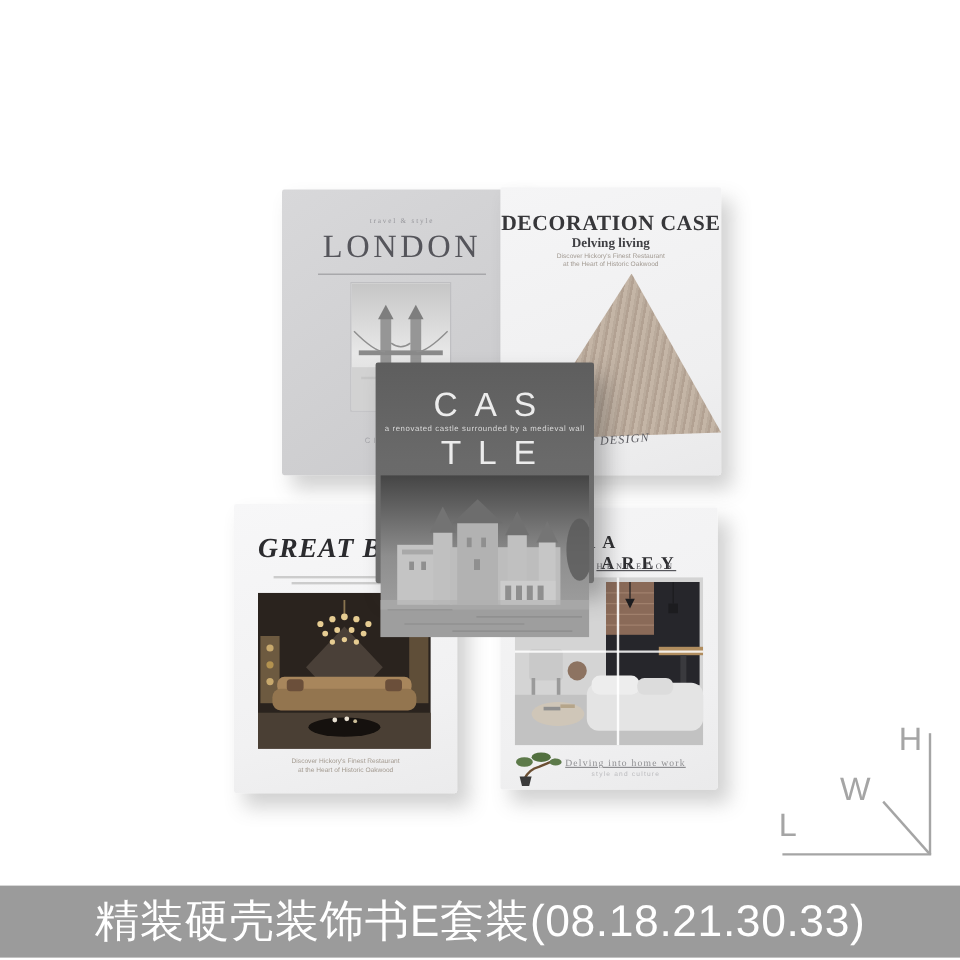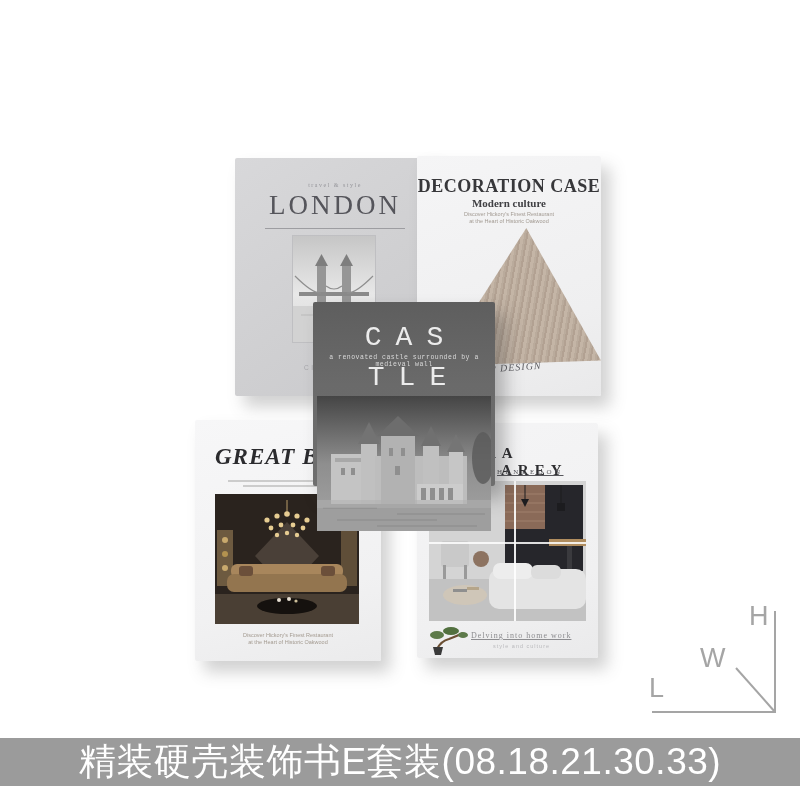--- a/index.html
+++ b/index.html
@@ -57,35 +57,35 @@
   .sb-title{left:68px;top:22px;font-size:15px;letter-spacing:6px;color:#2d2d30;font-weight:600;}
   .sb-subtitle{left:80px;top:45px;font-size:7px;letter-spacing:3.5px;color:#57575c;text-decoration:underline;}
   .sb-photo{left:12px;top:58px;width:157px;height:140px;}
   .sb-bonsai{left:10px;top:200px;width:42px;height:32px;}
   .sb-footer{left:54px;top:208px;font-size:8px;letter-spacing:1px;color:#8d8d90;text-decoration:underline;}
   .sb-footersub{left:76px;top:220px;font-size:5.5px;letter-spacing:1px;color:#bababd;}
 
   
   .book-castle{left:313px;top:302px;width:182px;height:184px;z-index:10;
     background:linear-gradient(180deg,#5e5e5e 0%,#6a6a6a 45%,#6e6e6e 100%);
-    box-shadow:10px 12px 18px rgba(60,60,60,0.35);font-family:Liberation Mono, monospace;}
+    box-shadow:10px 12px 18px rgba(60,60,60,0.35);}
   .castle-l1{top:20px;font-size:28px;letter-spacing:14px;padding-left:14px;color:#ececec;font-weight:500;}
   .castle-tag{top:52px;font-size:6.5px;letter-spacing:0.5px;color:#d9d9d9;}
   .castle-l2{top:60px;font-size:28px;letter-spacing:14px;padding-left:20px;color:#ececec;font-weight:500;}
   .castle-photo{left:4px;right:4px;top:94px;bottom:5px;}
 
   
   .watermark{left:645px;top:585px;width:145px;height:135px;z-index:3;}
   .wm-letter{position:absolute;color:#a5a5a5;font-size:27px;font-weight:300;}
   .wm-h{left:104px;top:16px;}
   .wm-w{left:55px;top:58px;}
   .wm-l{left:4px;top:88px;}
 
   
-  .caption-bar{left:0;top:738px;width:800px;height:48px;background:#9b9b9b;z-index:20;
+  .caption-bar{left:0;top:738px;width:800px;height:60px;background:#9b9b9b;z-index:20;
     display:flex;align-items:center;justify-content:center;}
   .caption-text{color:#ffffff;font-size:37px;letter-spacing:0.5px;}
 </style>
 </head>
 <body>
 
 <div class="book book-london">
   <div class="abs center london-tagline serif">travel &amp; style</div>
   <div class="abs center london-title serif">LONDON</div>
   <div class="abs london-rule"></div>
@@ -109,21 +109,21 @@
       <rect x="25" y="74" width="7" height="22" fill="#b9b9b9" opacity="0.7"></rect>
       <rect x="50" y="74" width="7" height="22" fill="#b9b9b9" opacity="0.7"></rect>
       <rect x="8" y="78" width="66" height="2" fill="#c3c3c3" opacity="0.8"></rect>
     </svg>
   </div>
   <div class="abs center london-footer">CITY GUIDE</div>
 </div>
 
 <div class="book book-decoration">
   <div class="abs center deco-title serif">DECORATION CASE</div>
-  <div class="abs center deco-subtitle serif">Modern culture</div>
+  <div class="abs center deco-subtitle serif">Delving living</div>
   <div class="abs center deco-blurb1">Discover Hickory's Finest Restaurant</div>
   <div class="abs center deco-blurb2">at the Heart of Historic Oakwood</div>
   <div class="abs deco-triangle-wrap">
     <div class="deco-triangle"></div>
   </div>
   <div class="abs deco-script serif">TOP DESIGN</div>
 </div>
 
 <div class="book book-gb">
   <div class="abs gb-title serif">GREAT BRI</div>

